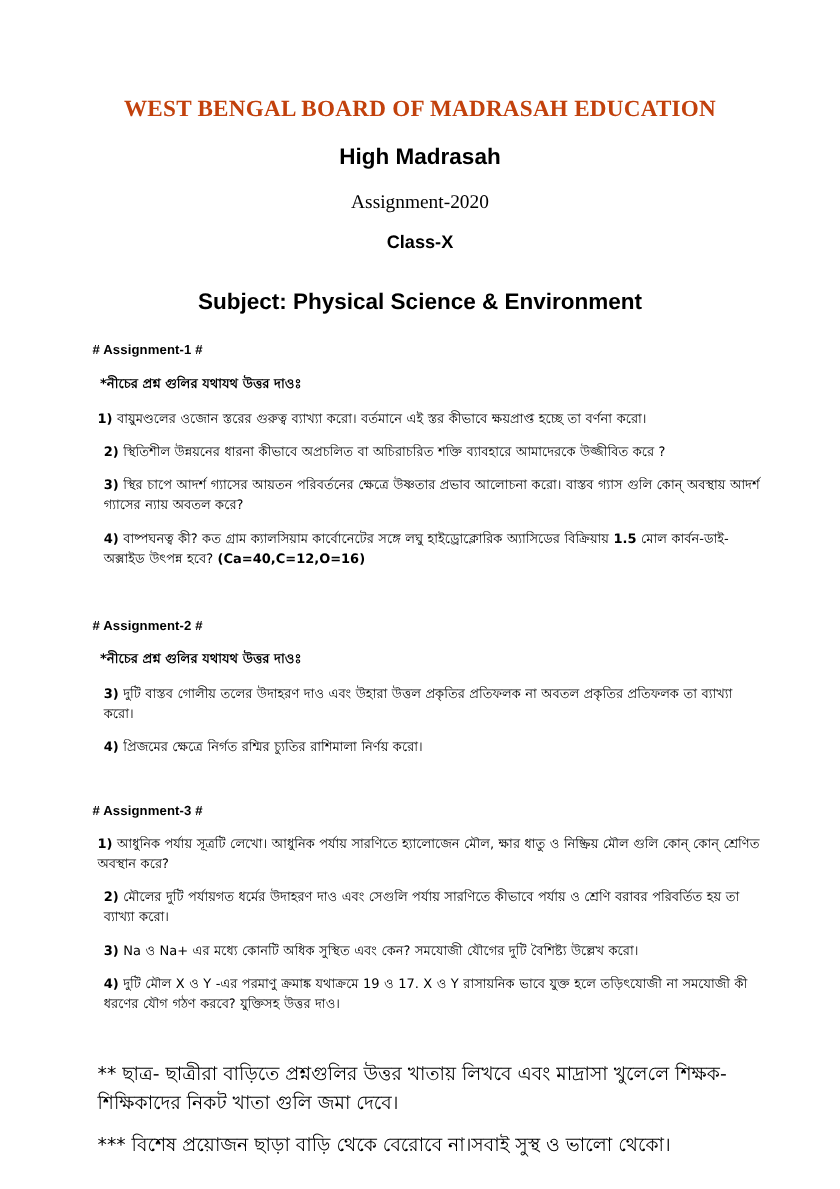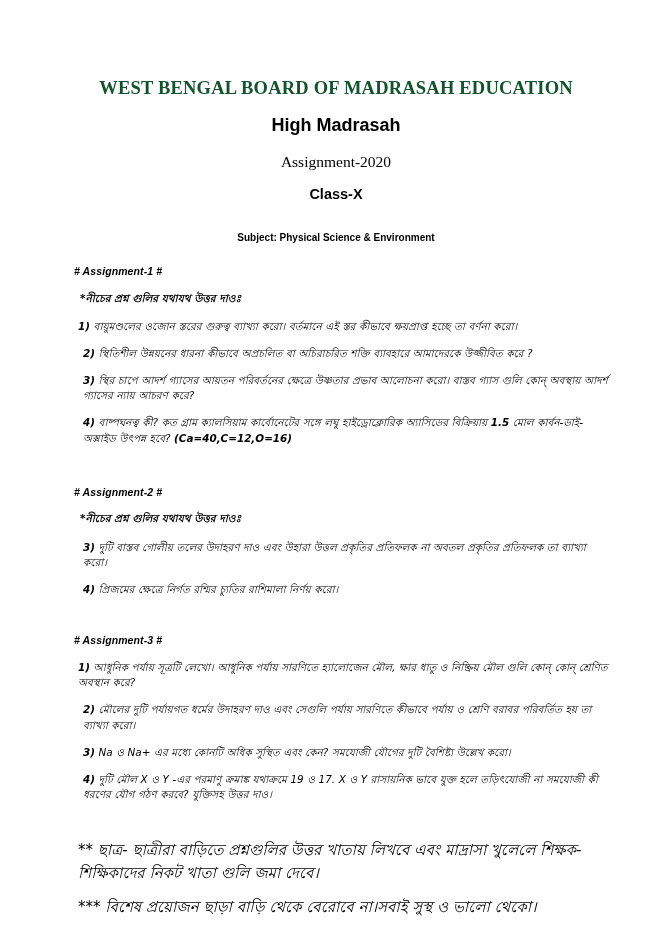--- a/index.html
+++ b/index.html
@@ -30,21 +30,21 @@
   
   .header {
     padding-top: 78px;
     text-align: center;
   }
   .doc-title {
     font-family: "Liberation Serif", "DejaVu Serif", serif;
     font-weight: bold;
     font-size: 18.5px;
     letter-spacing: 0.2px;
-    color: #14532d;
+    color: #c2410c;
     margin: 0 0 18px 0;
     line-height: 1.1;
   }
   .sub-title {
     font-family: "Liberation Sans", "DejaVu Sans", sans-serif;
     font-weight: bold;
     font-size: 18px;
     margin: 0 0 17px 0;
     line-height: 1.1;
   }
@@ -59,32 +59,31 @@
   .class-line {
     font-family: "Liberation Sans", "DejaVu Sans", sans-serif;
     font-weight: bold;
     font-size: 14.5px;
     margin: 0 0 29px 0;
     line-height: 1.1;
   }
   .subject-line {
     font-family: "Liberation Sans", "DejaVu Sans", sans-serif;
     font-weight: bold;
-    font-size: 10px;
+    font-size: 18px;
     margin: 0 0 12px 0;
     line-height: 1.1;
   }
 
   
   .content {
     position: relative;
     margin: 0;
     padding: 0 62px 0 78px;
     box-sizing: border-box;
-    font-style: italic;
   }
 
   .section {
     margin: 0;
   }
   .section-1 { margin-top: 22px; }
   .section-2 { margin-top: 39px; }
   .section-3 { margin-top: 36px; }
 
   .section-head {
@@ -154,21 +153,21 @@
         <span>বায়ুমণ্ডলের ওজোন স্তরের গুরুত্ব ব্যাখ্যা করো। বর্তমানে এই স্তর কীভাবে ক্ষয়প্রাপ্ত হচ্ছে তা বর্ণনা করো।</span>
       </div>
 
       <div class="q indent">
         <span class="num">2)</span>
         <span>স্থিতিশীল উন্নয়নের ধারনা কীভাবে অপ্রচলিত বা অচিরাচরিত শক্তি ব্যাবহারে আমাদেরকে উজ্জীবিত করে ?</span>
       </div>
 
       <div class="q indent">
         <span class="num">3)</span>
-        <span>স্থির চাপে আদর্শ গ্যাসের আয়তন পরিবর্তনের ক্ষেত্রে উষ্ণতার প্রভাব আলোচনা করো। বাস্তব গ্যাস গুলি কোন্ অবস্থায় আদর্শ গ্যাসের ন্যায় আচরণ করে?</span>
+        <span>স্থির চাপে আদর্শ গ্যাসের আয়তন পরিবর্তনের ক্ষেত্রে উষ্ণতার প্রভাব আলোচনা করো। বাস্তব গ্যাস গুলি কোন্ অবস্থায় আদর্শ গ্যাসের ন্যায় অবতল করে?</span>
       </div>
 
       <div class="q indent">
         <span class="num">4)</span>
         <span>বাষ্পঘনত্ব কী? কত গ্রাম ক্যালসিয়াম কার্বোনেটের  সঙ্গে লঘু হাইড্রোক্লোরিক অ্যাসিডের বিক্রিয়ায় </span><span class="bold">1.5</span><span> মোল কার্বন-ডাই-অক্সাইড উৎপন্ন হবে? </span><span class="bold">(Ca=40,C=12,O=16)</span>
       </div>
     </div>
 
     <div class="section section-2">
       <div class="section-head"># Assignment-2 #</div>

